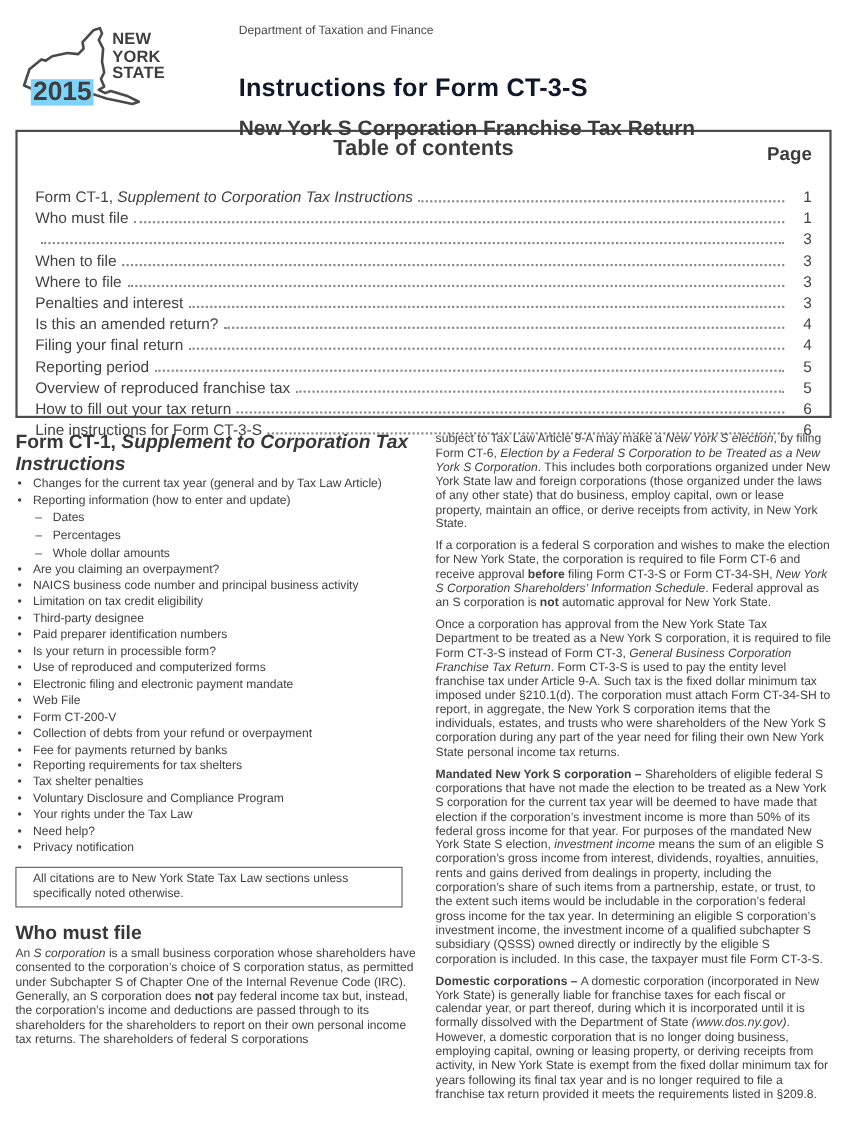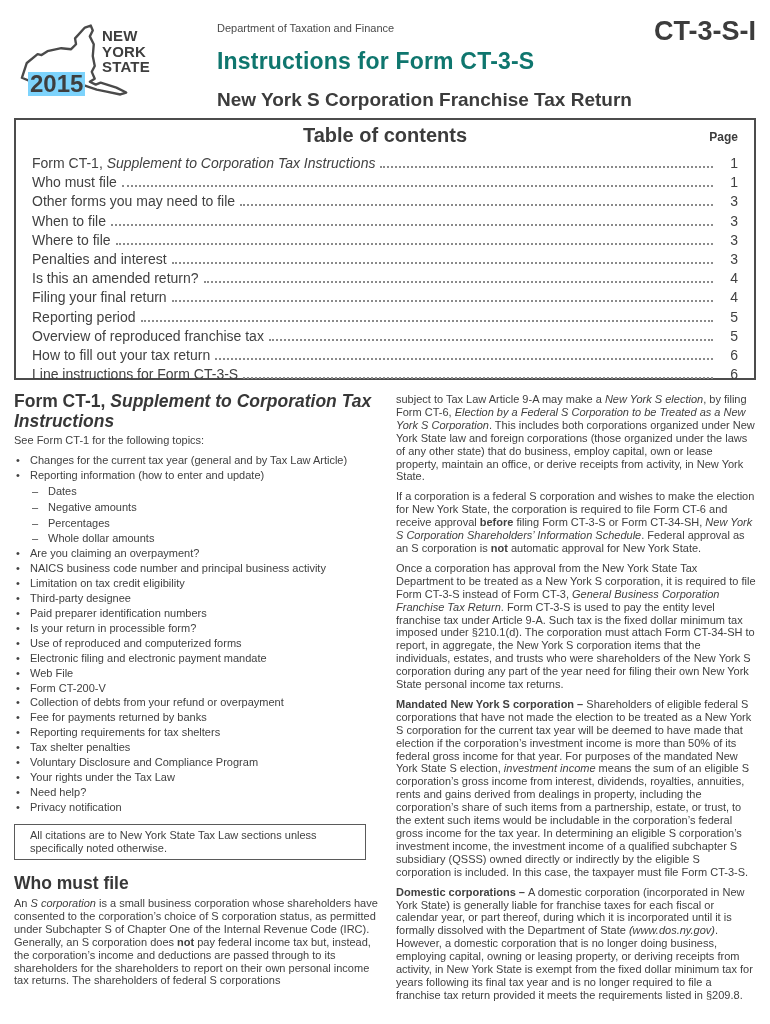--- a/index.html
+++ b/index.html
@@ -21,35 +21,35 @@
     font-weight:bold; font-size:15px; line-height:15.5px;
     letter-spacing:0.2px; color:#3e3e3e;
   }
   .logo-year {
     position:absolute; left:14px; top:52px;
     font-weight:bold; font-size:24px; color:#3e3e3e;
     background:#7dd3fc; padding:0 2px; line-height:24px;
   }
   .title-block { position:absolute; left:203px; top:8px; }
   .agency { font-size:11px; color:#4a4a4a; }
-  .doc-title { font-size:23px; font-weight:bold; color:#0f766e; margin-top:14px; letter-spacing:0.2px; }
+  .doc-title { font-size:23px; font-weight:bold; color:#0f172a; margin-top:32px; letter-spacing:0.2px; }
   .doc-subtitle { font-size:19px; font-weight:bold; color:#3c3c3c; margin-top:14px;text-align:center; }
   .form-code { position:absolute; right:0; top:2px; font-size:27px; font-weight:bold; color:#3c3c3c; }
 
   
   .toc-box {
     margin-top:8px; border:2px solid #4c4c4c;
     padding:4px 16px 10px 16px; height:262px;
   }
-  .toc-head { position:relative; height:28px; margin-bottom:2px; }
+  .toc-head { position:relative; height:28px; margin-bottom:18px; }
   .toc-title {
     display:block; text-align:center;
     font-size:20px; font-weight:bold; color:#3c3c3c;
   }
-  .toc-page-h { position:absolute; right:0; top:6px; font-size:12px; font-weight:bold; }
+  .toc-page-h { position:absolute; right:0; top:6px; font-size:17px; font-weight:bold; }
   .toc-row { display:flex; align-items:baseline; font-size:14px; line-height:19.2px; color:#424242; }
   .toc-label { white-space:nowrap; }
   .toc-dots { flex:1; border-bottom:2px dotted #8a8a8a; margin:0 3px 4px 5px; min-width:10px; }
   .toc-page { width:22px; text-align:right; }
 
   
   .columns { display:flex; gap:16px; margin-top:12px; }
   .col { font-size:11px; line-height:12.9px; color:#414141; }
   .col-left { width:366px; }
   .col-right { width:360px; }
@@ -91,40 +91,38 @@
       </div>
       <div class="logo-year">2015</div>
     </div>
 
     <div class="title-block">
       <div class="agency">Department of Taxation and Finance</div>
       <div class="doc-title">Instructions for Form CT-3-S</div>
       <div class="doc-subtitle">New York S Corporation Franchise Tax Return</div>
     </div>
 
-    <div class="form-code">CT-3-S-I</div>
   </div>
 
   <div class="toc-box">
     <div class="toc-head">
       <span class="toc-title">Table of contents</span>
       <span class="toc-page-h">Page</span>
     </div>
     <div class="toc-row">
         <span class="toc-label"><span>Form CT-1, </span><span style="font-style: italic;">Supplement to Corporation Tax Instructions</span></span>
         <span class="toc-dots"></span>
         <span class="toc-page">1</span>
       </div>
     <div class="toc-row">
         <span class="toc-label"><span>Who must file </span></span>
         <span class="toc-dots"></span>
         <span class="toc-page">1</span>
       </div>
     <div class="toc-row">
-        <span class="toc-label"><span>Other forms you may need to file </span></span>
         <span class="toc-dots"></span>
         <span class="toc-page">3</span>
       </div>
     <div class="toc-row">
         <span class="toc-label"><span>When to file </span></span>
         <span class="toc-dots"></span>
         <span class="toc-page">3</span>
       </div>
     <div class="toc-row">
         <span class="toc-label"><span>Where to file </span></span>
@@ -165,34 +163,30 @@
         <span class="toc-label"><span>Line instructions for Form CT-3-S </span></span>
         <span class="toc-dots"></span>
         <span class="toc-page">6</span>
       </div>
   </div>
 
   <div class="columns">
 
     <div class="col col-left">
       <div class="section-heading"><span>Form CT-1, </span><span style="font-style: italic;">Supplement to Corporation Tax Instructions</span></div>
-      <div class="intro">See Form CT-1 for the following topics:</div>
 
       <div class="topics">
         <div class="li li-bullet">
             <span>Changes for the current tax year (general and by Tax Law Article)</span>
           </div>
         <div class="li li-bullet">
             <span>Reporting information (how to enter and update)</span>
           </div>
         <div class="li li-dash">
             <span>Dates</span>
-          </div>
-        <div class="li li-dash">
-            <span>Negative amounts</span>
           </div>
         <div class="li li-dash">
             <span>Percentages</span>
           </div>
         <div class="li li-dash">
             <span>Whole dollar amounts</span>
           </div>
         <div class="li li-bullet">
             <span>Are you claiming an overpayment?</span>
           </div>

